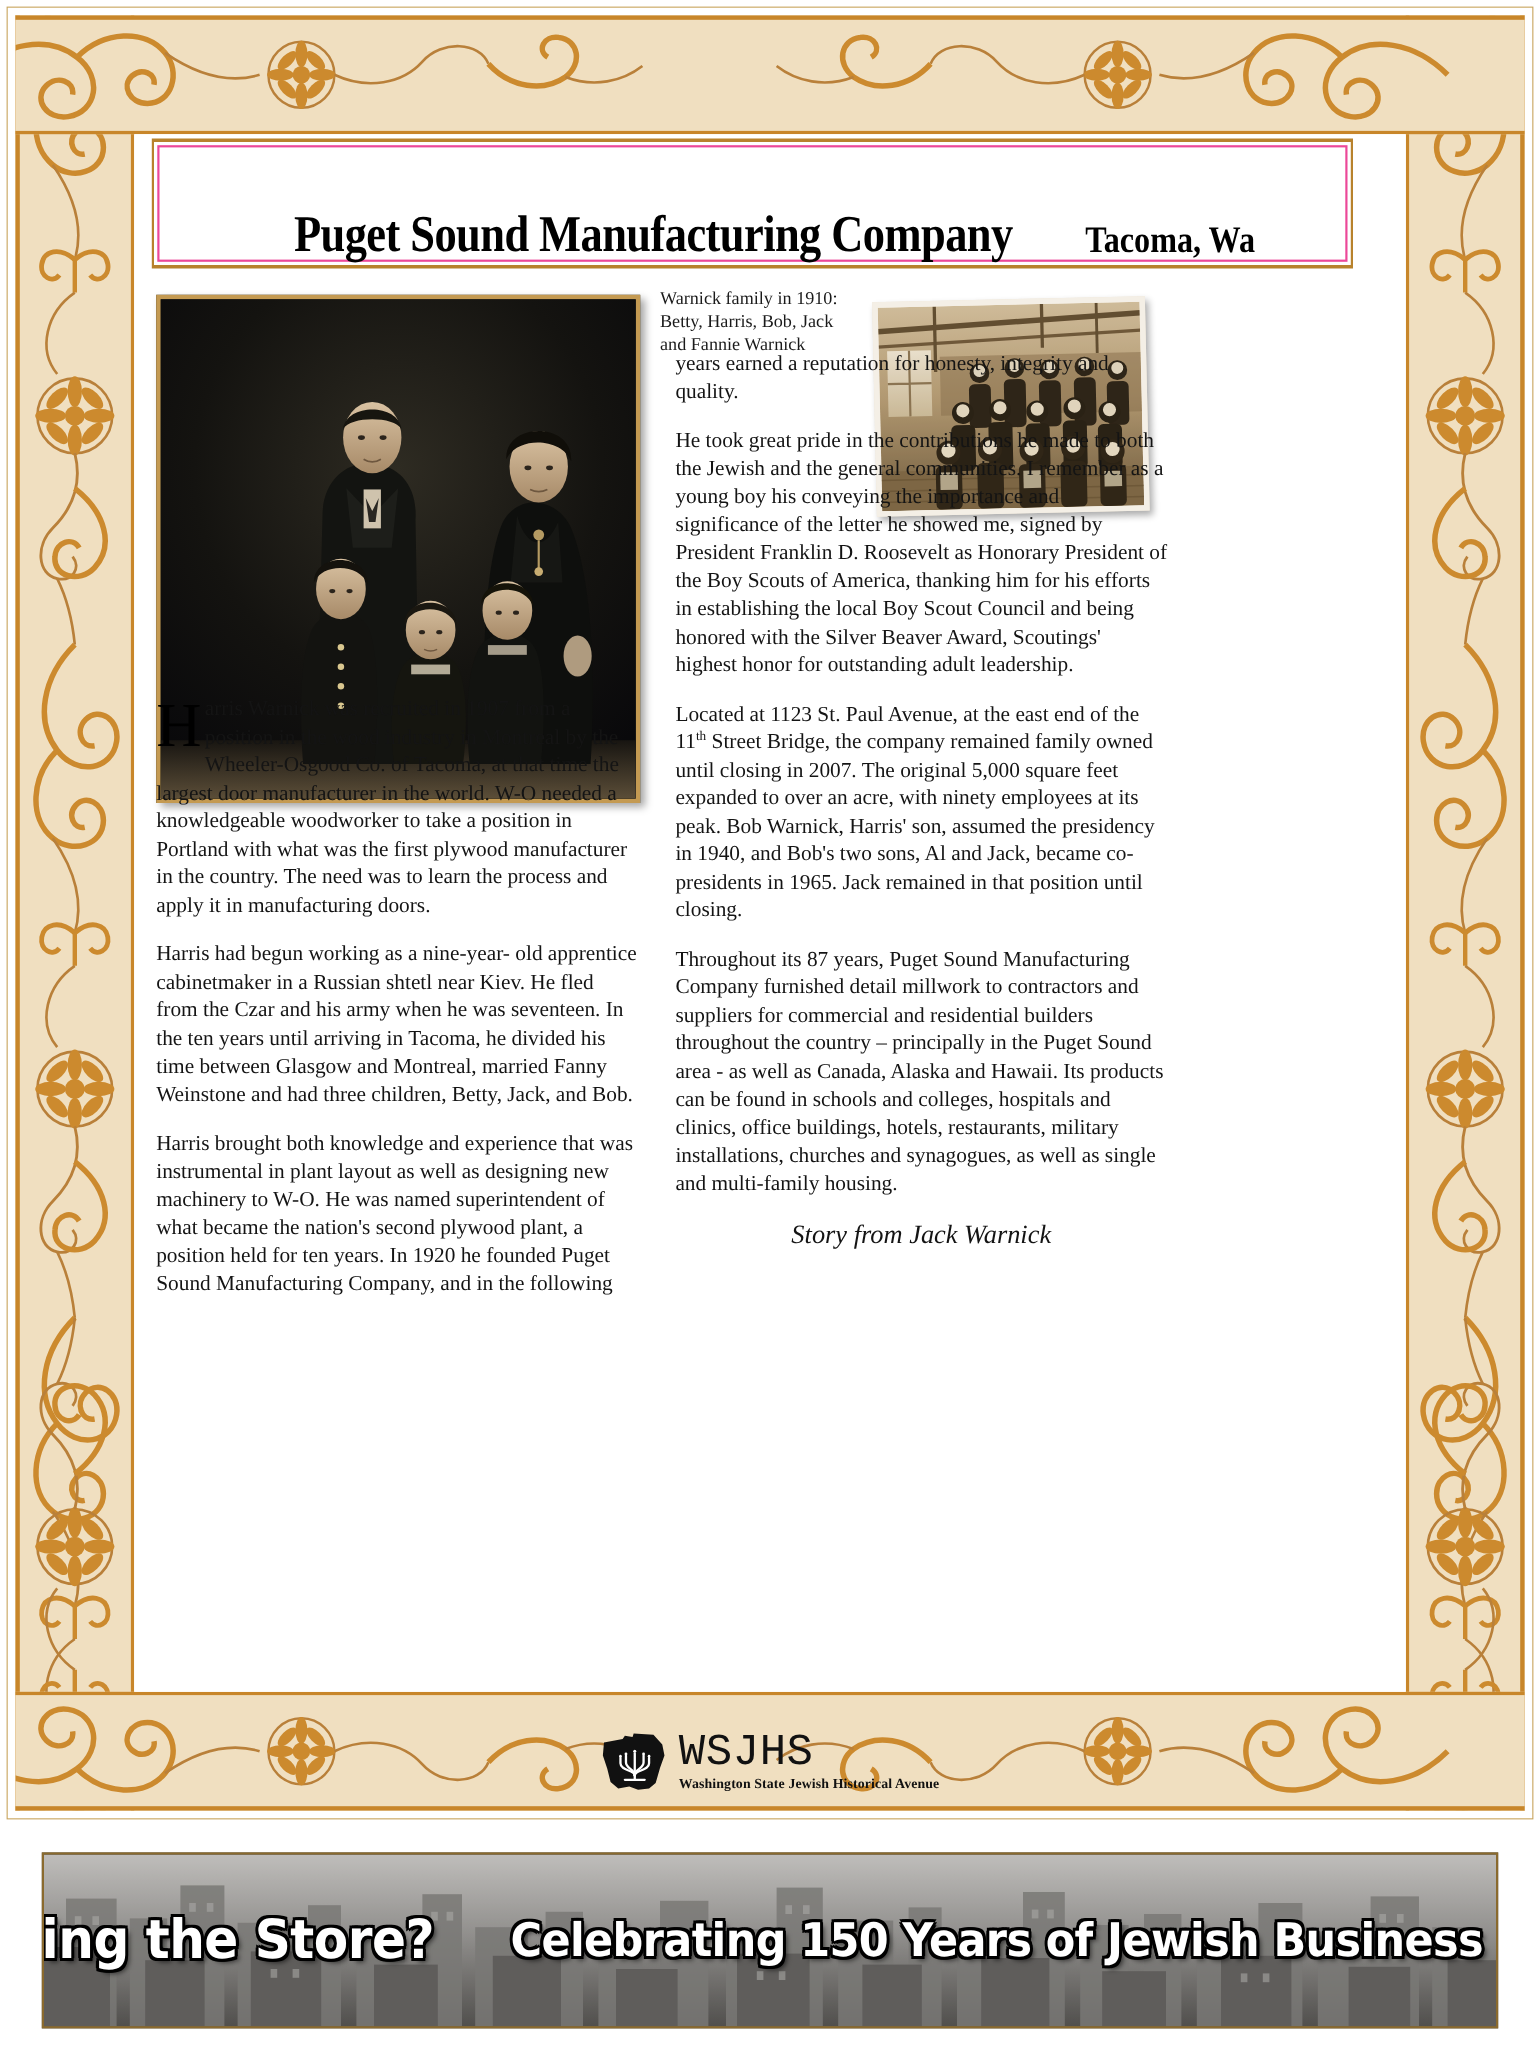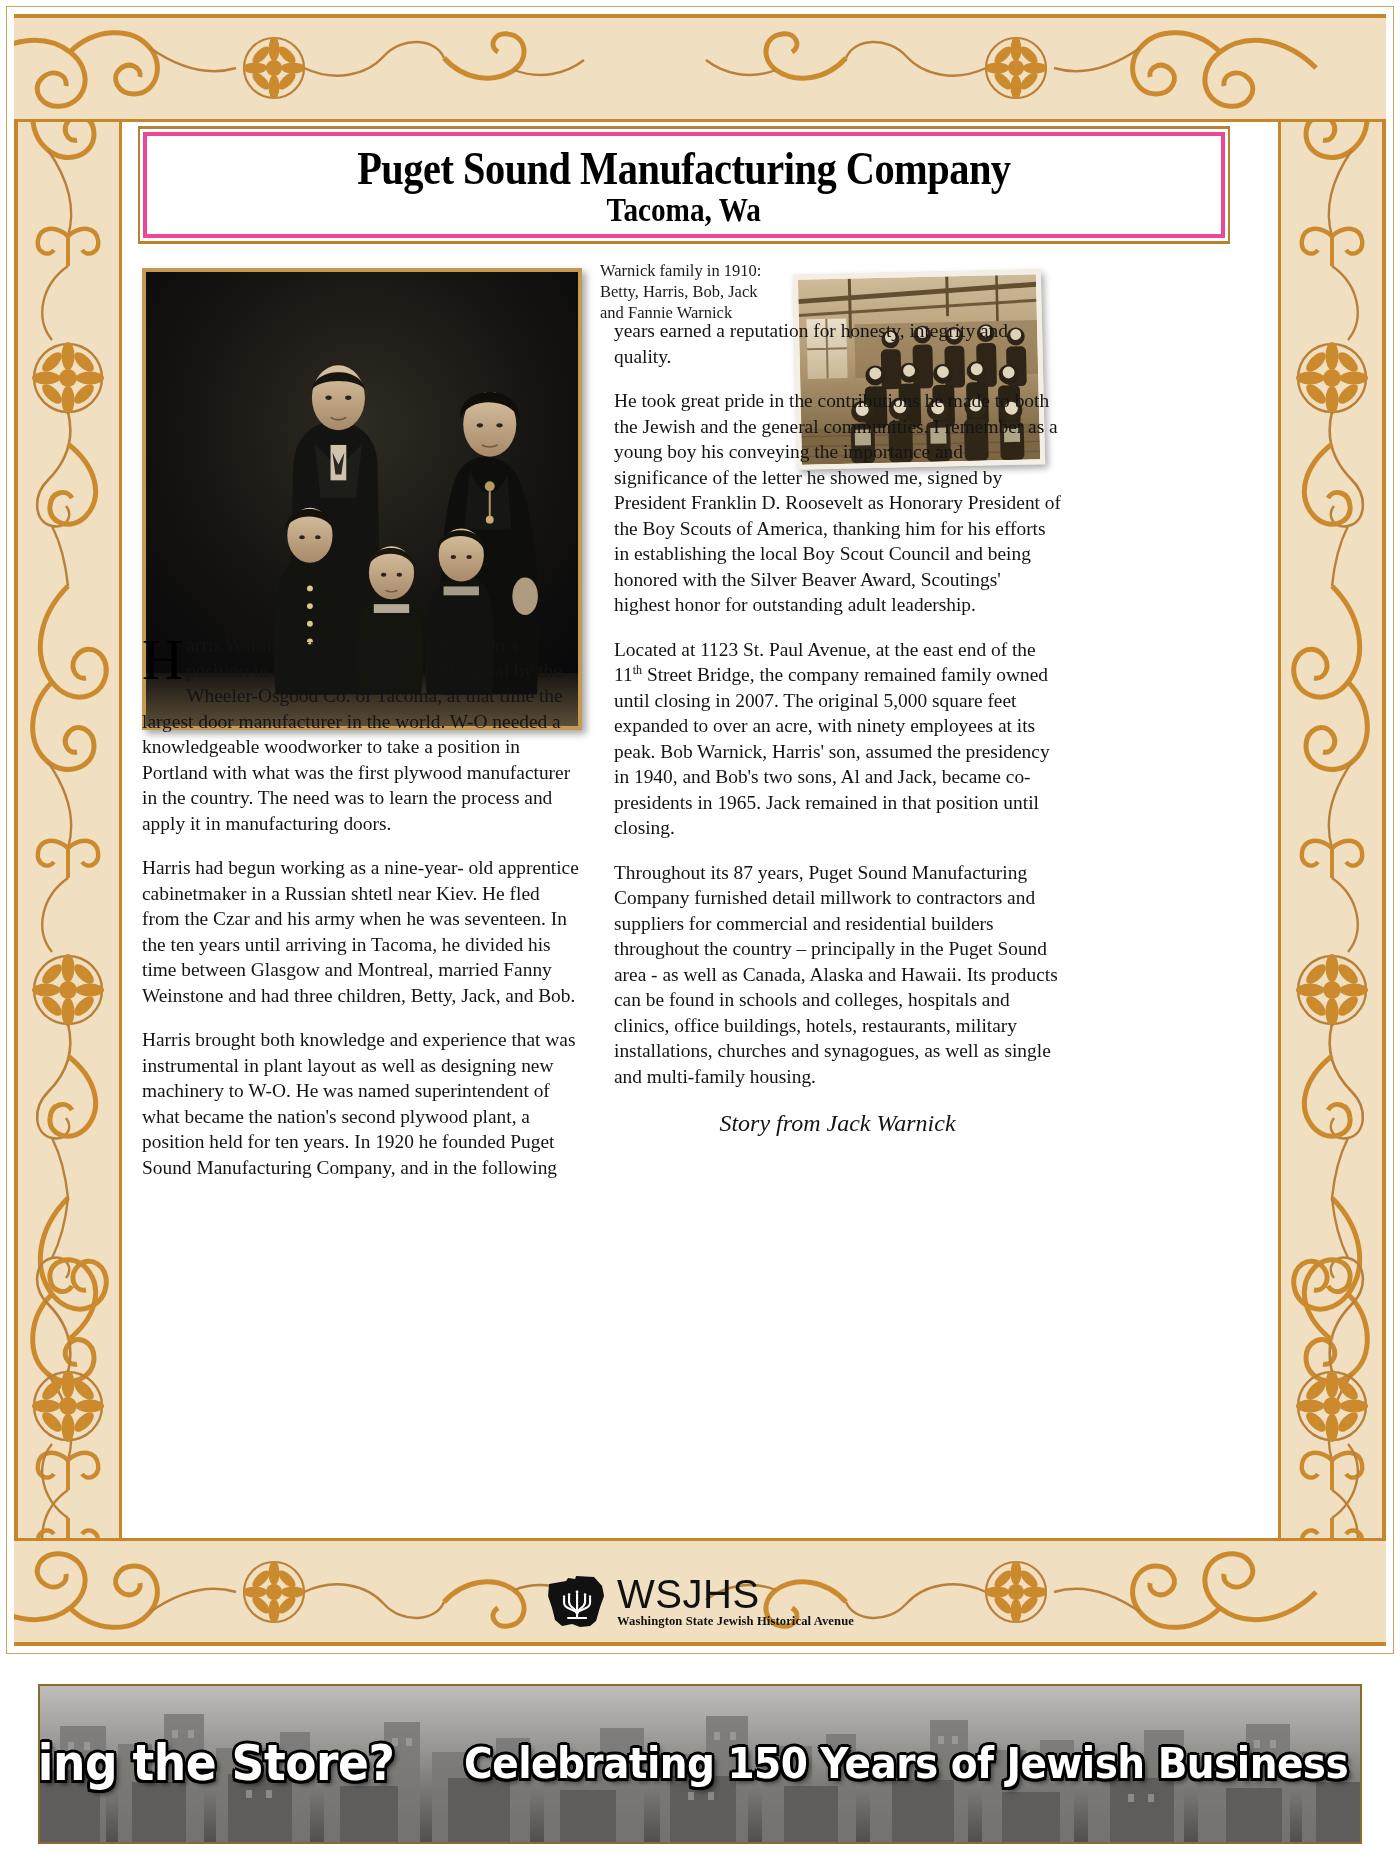--- a/index.html
+++ b/index.html
@@ -74,25 +74,25 @@
     background: #ffffff;
     border-top: 3px solid #b8822c;
     border-bottom: 3px solid #b8822c;
     border-left: 2px solid #b8822c;
     border-right: 2px solid #b8822c;
     box-sizing: border-box;
     padding: 3px;
   }
   .title-plaque-inner {
     width: 100%; height: 100%;
-    border: 4px solid #ec4899;
+    border: 2px solid #ec4899;
     box-sizing: border-box;
     display: flex;
-    flex-direction: column;
-    align-items: center;
+    flex-direction: row;
+    align-items: flex-end;
     justify-content: center;
     padding-top: 2px;
   }
   .title-main {
     font-family: "Liberation Serif", "DejaVu Serif", serif;
     font-weight: bold;
     font-size: 47px;
     line-height: 0.98;
     letter-spacing: -0.6px;
     color: #000000;
@@ -193,21 +193,21 @@
     bottom: 16px;
     transform: translateX(-50%);
     display: flex;
     align-items: center;
     gap: 9px;
     z-index: 5;
   }
   .wsjhs-mark { width: 62px; height: 56px; display: block; }
   .wsjhs-text { display: flex; flex-direction: column; align-items: flex-start; }
   .wsjhs-acronym {
-    font-family: Liberation Sans, sans-serif;
+    font-family: Liberation Mono, monospace;
     font-size: 40px;
     font-weight: normal;
     letter-spacing: 0.5px;
     line-height: 0.94;
     color: #111;
   }
   .wsjhs-full {
     font-family: "Liberation Serif", "DejaVu Serif", serif;
     font-weight: bold;
     font-size: 12.6px;

